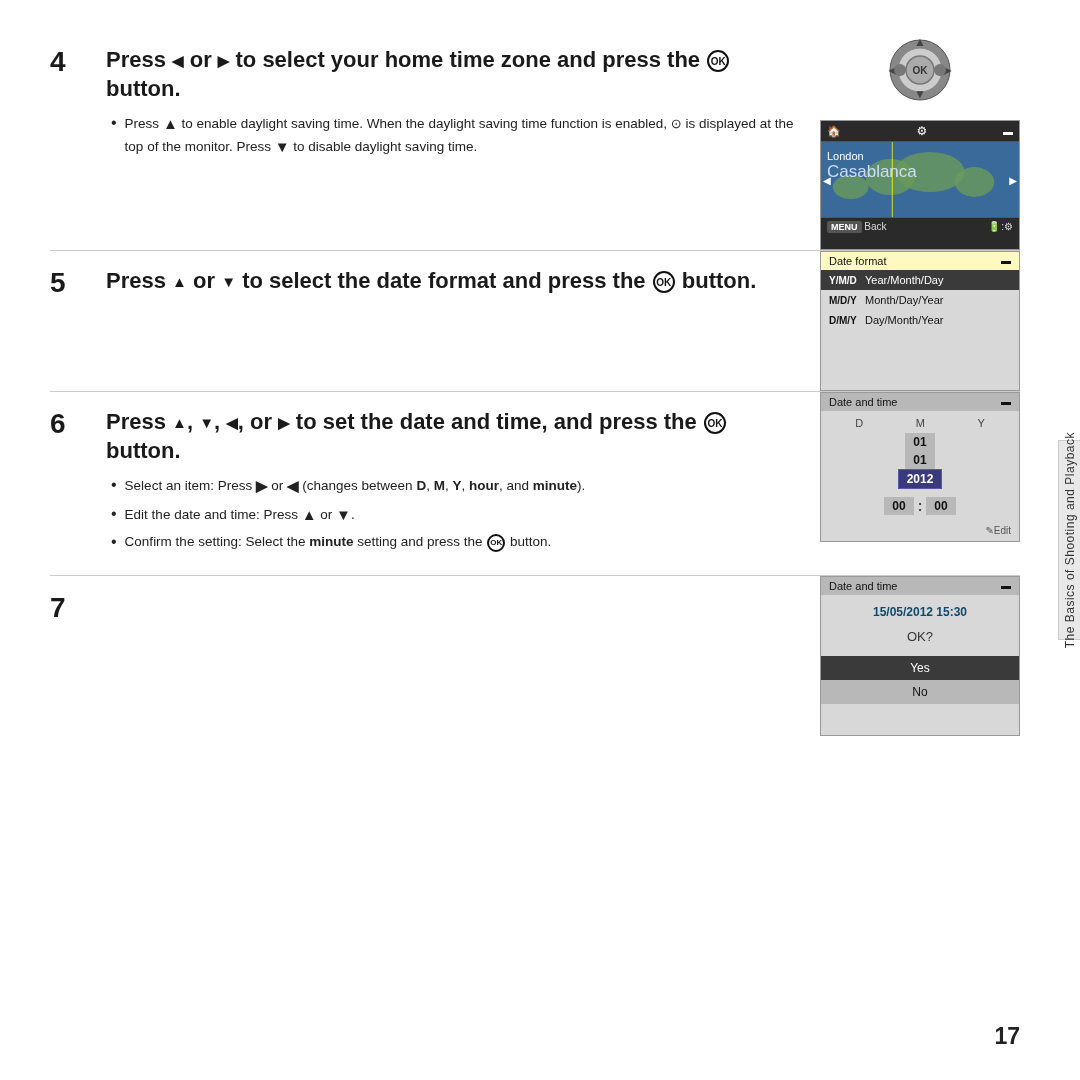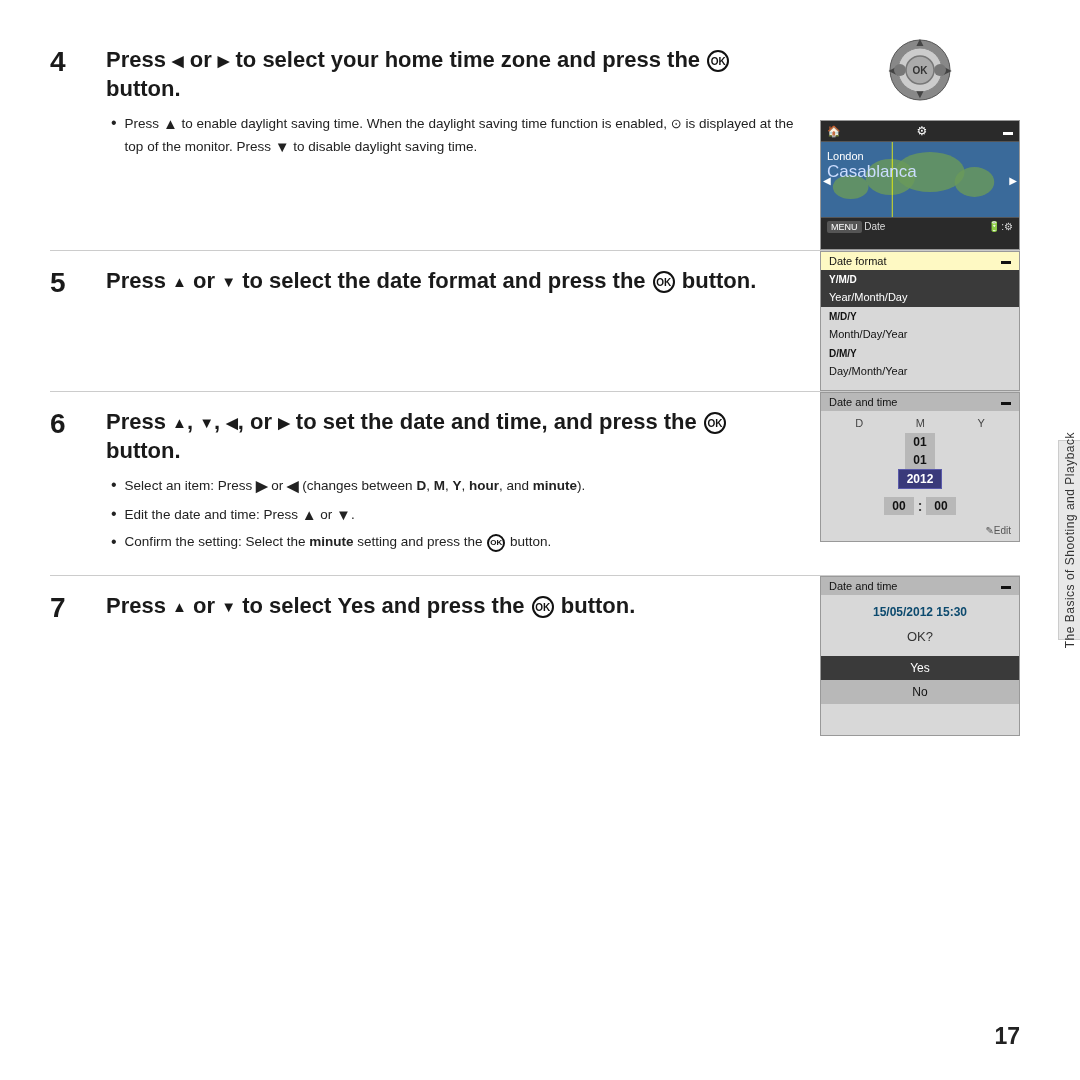--- a/index.html
+++ b/index.html
@@ -165,39 +165,39 @@
       color: #ddd;
       border-top: 1px solid #555;
     }
 
     .menu-btn {
       background: #555;
       color: #fff;
       padding: 1px 4px;
       font-size: 9px;
       border-radius: 2px;
+      font-weight: bold;
     }
 
     
     .df-title-bar {
       background: #fef9c3;
       color: #111;
       padding: 3px 8px;
       font-size: 11px;
       display: flex;
       justify-content: space-between;
     }
 
     .df-row {
       padding: 4px 8px;
       font-size: 11px;
       display: flex;
-      align-items: flex-start;
+      align-items: flex-end;
       gap: 6px;
-      flex-direction: column;
     }
 
     .df-row.selected {
       background: #3a3a3a;
       color: #fff;
     }
 
     .df-code {
       font-weight: bold;
       font-size: 10px;
@@ -457,21 +457,21 @@
               <div class="tz-london">London</div>
               <div class="tz-casablanca">Casablanca</div>
             </div>
             <div class="tz-arrows">
               <span>◀</span>
               <span>▶</span>
             </div>
           </div>
         </div>
         <div class="tz-bottom-bar">
-          <span><span class="menu-btn">MENU</span> <span>Date</span></span>
+          <span><span class="menu-btn">MENU</span> <span>Back</span></span>
           <span style="font-size:10px;">🔋:⚙</span>
         </div>
       </div>
     </div>
   </div>
 
   <hr class="section-divider">
 
   <div class="step-row">
     <div class="step-left">
@@ -560,25 +560,20 @@
       </div>
     </div>
   </div>
 
   <hr class="section-divider">
 
   <div class="step-row">
     <div class="step-left">
       <div class="step-section">
         <div class="step-number">7</div>
-        <div class="step-content">
-          <div class="step-title">
-            Press <span class="sym-arrow">▲</span> or <span class="sym-arrow">▼</span> to select <strong>Yes</strong> and press the <span class="sym-ok">OK</span> button.
-          </div>
-        </div>
       </div>
     </div>
     <div class="step-right">
 
       <div class="camera-screen confirm-screen">
         <div class="cf-title-bar">
           <span>Date and time</span>
           <span style="font-size:10px;">▬</span>
         </div>
         <div class="cf-datetime-text">15/05/2012  15:30</div>

